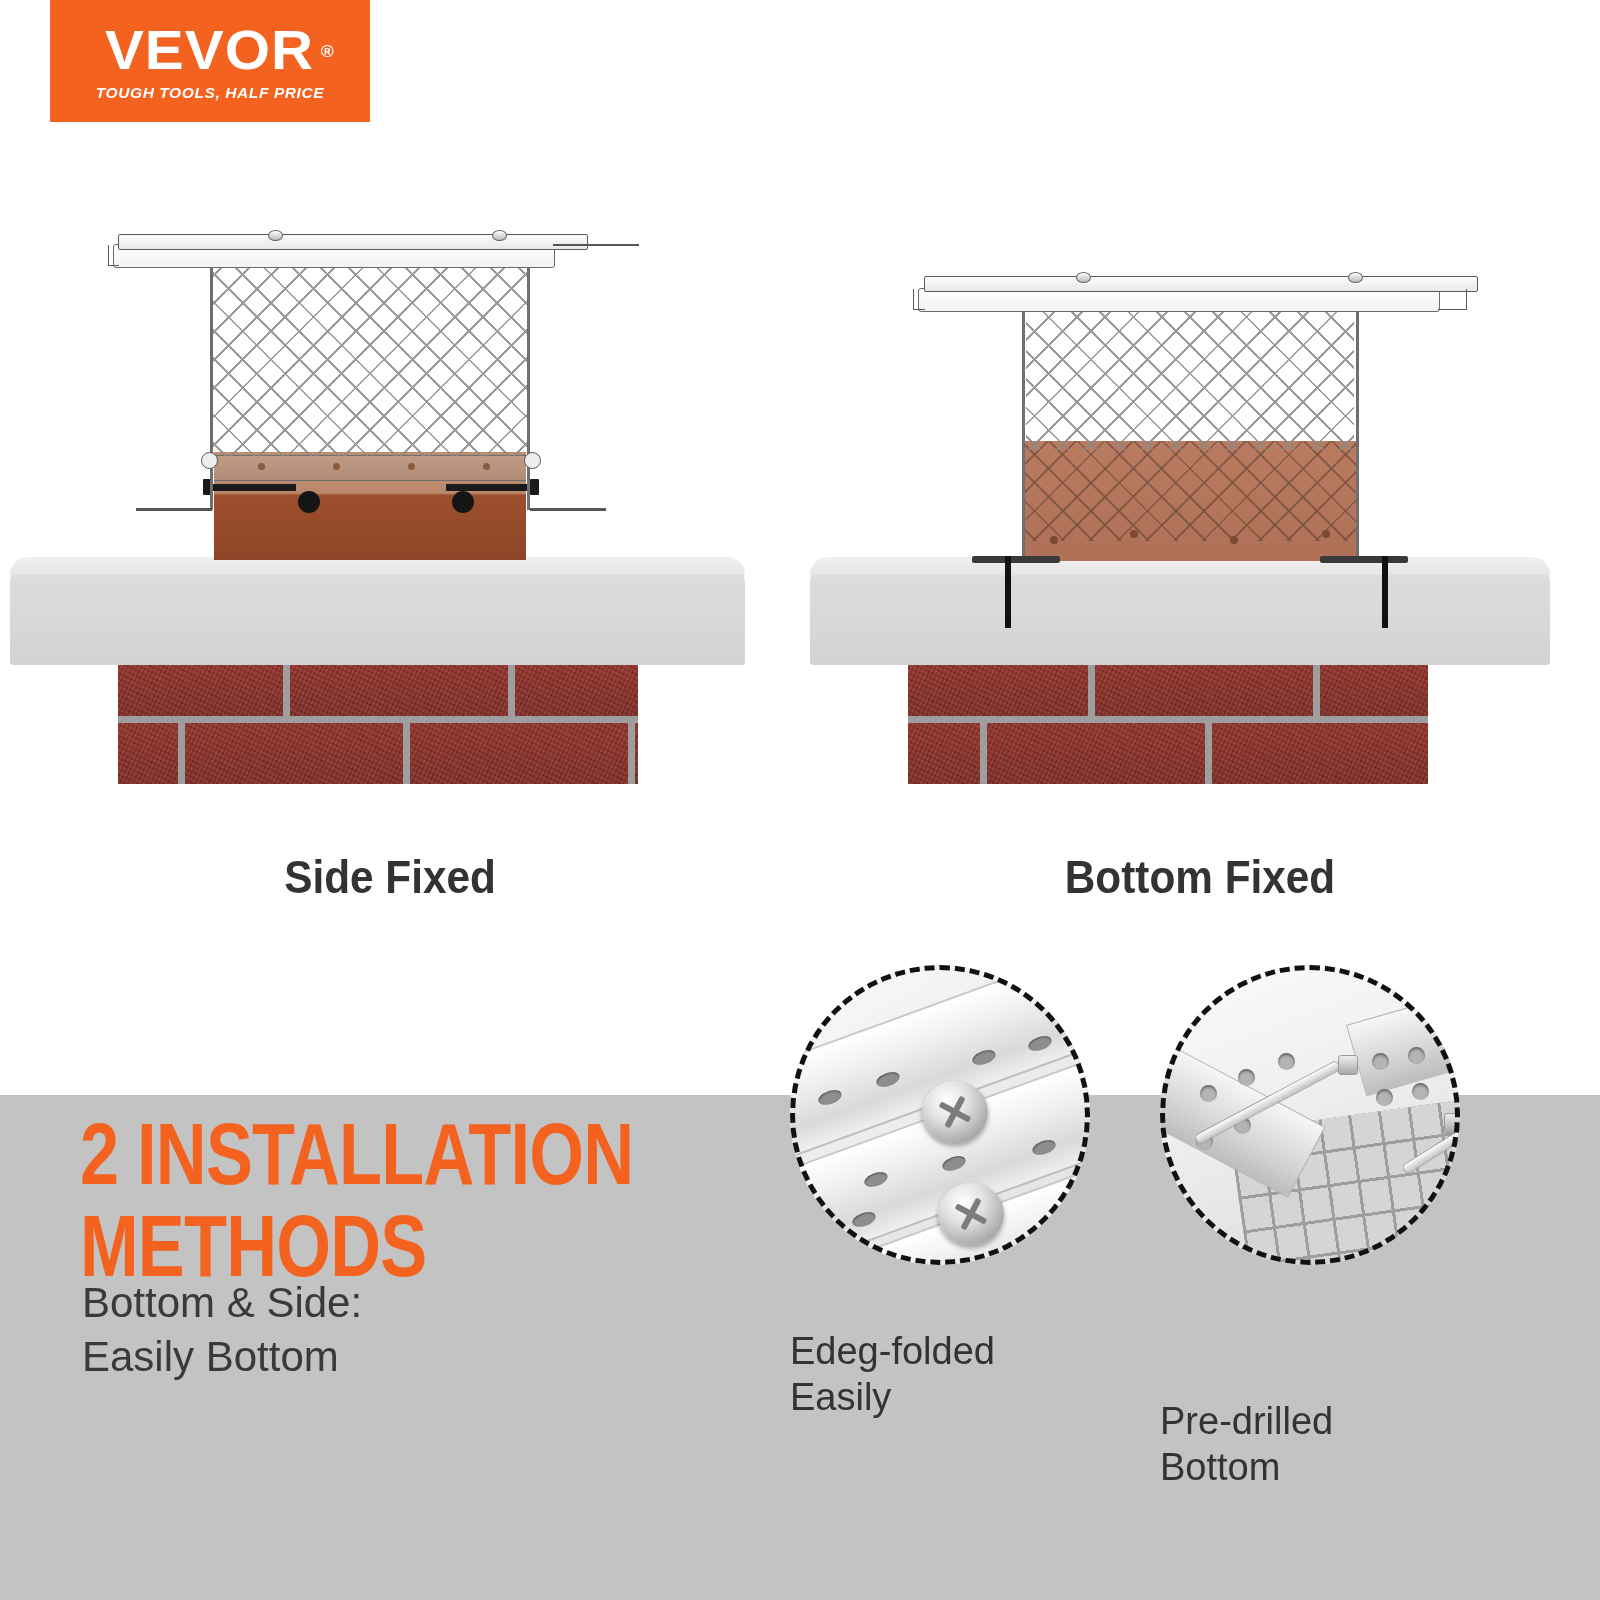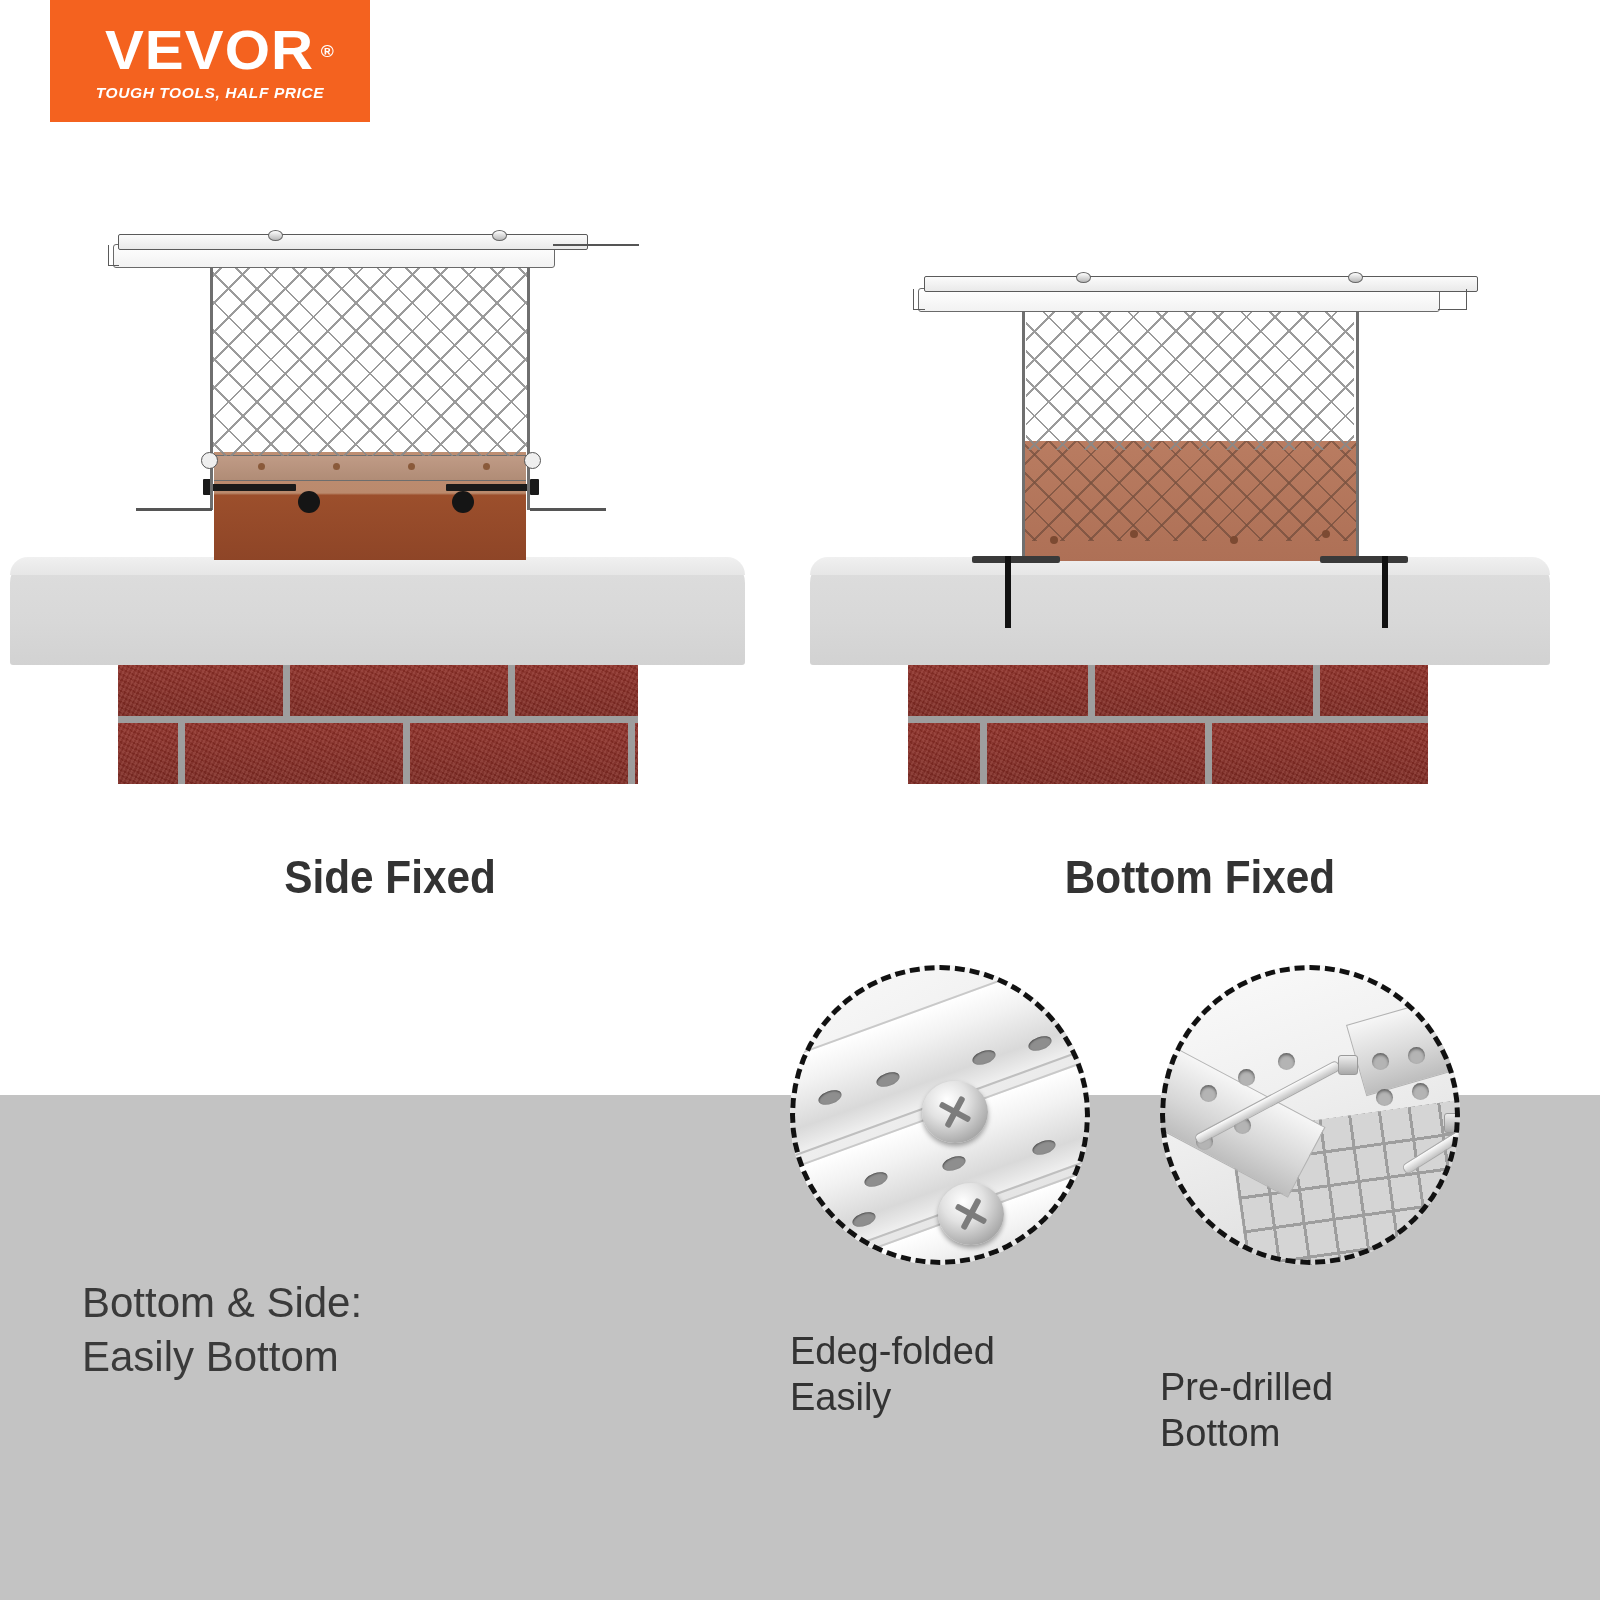--- a/index.html
+++ b/index.html
@@ -316,20 +316,24 @@
     <div class="bolt" style="left:276px;top:272px;"></div>
     <div class="bolt" style="left:548px;top:272px;"></div>
     <div class="lip" style="left:113px;top:289px;width:11px;height:20px;"></div>
     <div class="lip" style="left:638px;top:289px;width:28px;height:20px;border-left:none;border-right:1.6px solid #5A5A5A;"></div>
 
     <div class="diag-label" style="left:90px;top:850px;width:620px;">Bottom Fixed</div>
   </div>
 
   <div class="gray-band"></div>
 
+  <div class="headline">
+    <div class="headline-line">2 INSTALLATION</div>
+    <div class="headline-line">METHODS</div>
+  </div>
   <div class="subtext">
     <div>Bottom &amp; Side:</div>
     <div>Easily Bottom</div>
   </div>
 
   <div class="inset" style="left:790px;top:965px;width:300px;height:300px;">
     <div class="ins1-bg"></div>
     <div class="ins1-band" style="top:34px;"></div>
     <div class="ins1-band" style="top:146px;"></div>
     <div class="ins1-band" style="top:256px;"></div>
@@ -369,18 +373,18 @@
     <div class="ins2-hole" style="left:284px;top:76px;"></div>
     <div class="ins2-hole" style="left:216px;top:124px;"></div>
     <div class="ins2-hole" style="left:252px;top:118px;"></div>
 
     <div class="ins2-rod" style="left:36px;top:170px;width:160px;transform:rotate(-28deg);transform-origin:left center;"></div>
     <div class="ins2-nut" style="left:178px;top:90px;"></div>
     <div class="ins2-rod" style="left:244px;top:200px;width:130px;transform:rotate(-32deg);transform-origin:left center;"></div>
     <div class="ins2-nut" style="left:284px;top:148px;"></div>
   </div>
   <div class="inset-ring" style="left:1160px;top:965px;width:300px;height:300px;"></div>
-  <div class="caption" style="left:1160px;top:1364px;width:300px;">
+  <div class="caption" style="left:1160px;top:1398px;width:300px;">
     <div>Pre-drilled</div>
     <div>Bottom</div>
   </div>
 
 </div>
 
 </body></html>

